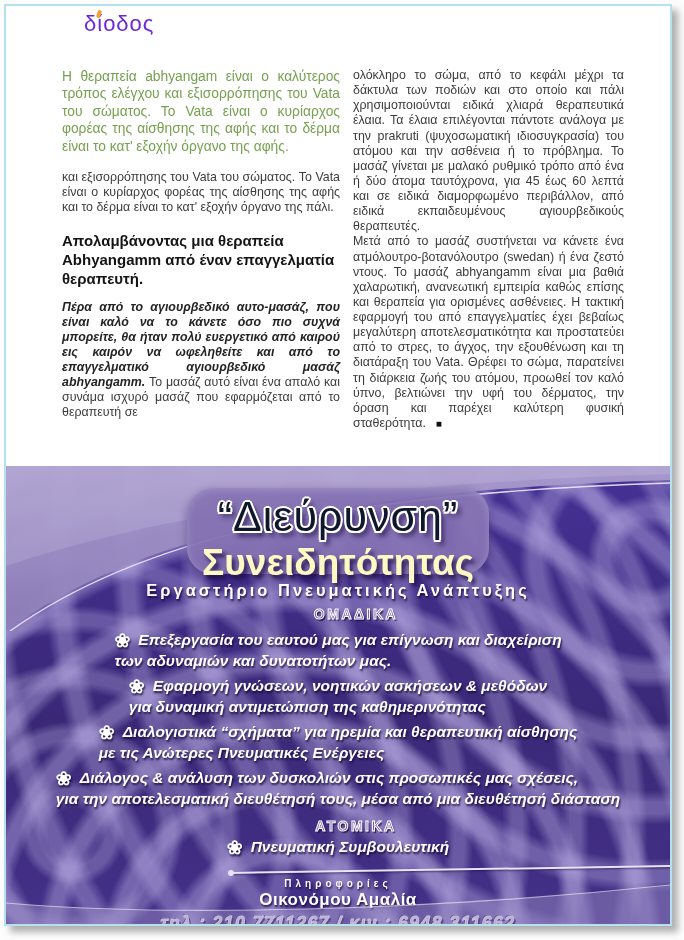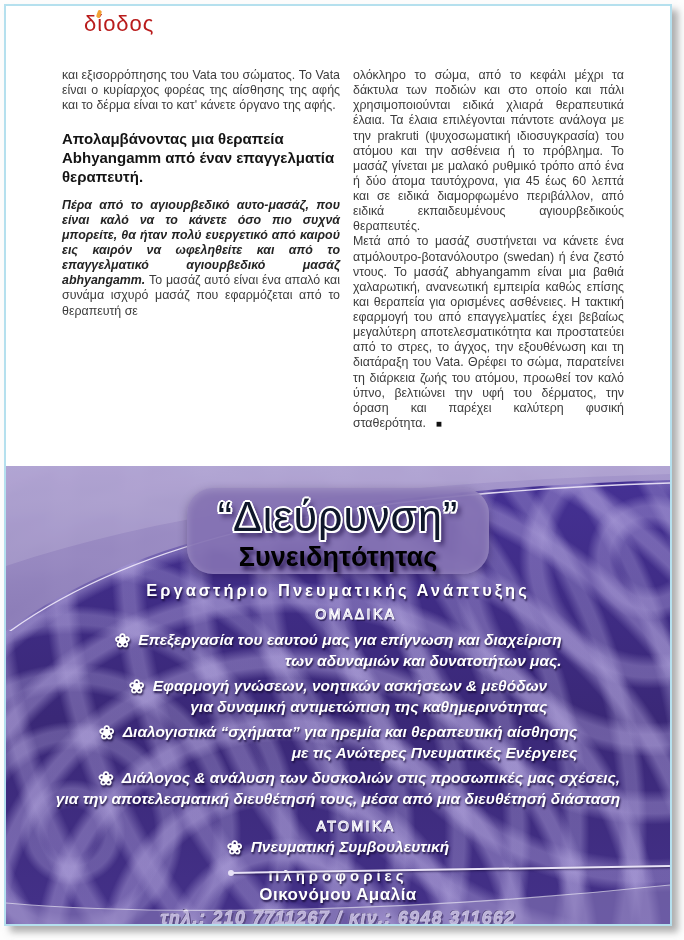--- a/index.html
+++ b/index.html
@@ -10,21 +10,21 @@
   }
   .page{
     position:absolute;left:4px;top:4px;width:664px;height:918px;
     background:#ffffff;border:2px solid #b5e0ee;
     box-shadow:6px 6px 7px rgba(110,110,110,.55);
     overflow:hidden;
   }
   
   .logo{
     position:absolute;top:5px;left:78px;
-    color:#b91c1c;font-size:22px;letter-spacing:1px;
+    color:#6d28d9;font-size:22px;letter-spacing:1px;
   }
   .logo-accent{
     position:absolute;left:13px;top:-1px;width:4px;height:8px;
     background:#f2a234;border-radius:2px;transform:rotate(20deg);
   }
   
   .article{
     position:absolute;top:62px;left:56px;right:46px;
     display:flex;gap:13px;
   }
@@ -77,37 +77,37 @@
   }
   .title1{
     font-size:43px;font-weight:normal;letter-spacing:1px;color:#0f172a;
     text-shadow:
       -2px 0 0 #fff, 2px 0 0 #fff, 0 -2px 0 #fff, 0 2px 0 #fff,
       -1.5px -1.5px 0 #fff, 1.5px 1.5px 0 #fff,
       1.5px -1.5px 0 #fff, -1.5px 1.5px 0 #fff,
       4px 5px 5px rgba(28,12,68,.85);
   }
   .title2{
-    font-size:27px;font-weight:bold;color:#000000;margin-top:1px;
+    font-size:37px;font-weight:bold;color:#fef9c3;margin-top:1px;
     text-shadow:3px 4px 4px rgba(28,12,68,.85);
   }
   .subtitle{
     margin-top:7px;font-size:16.5px;font-weight:bold;letter-spacing:3px;
     color:#ffffff;text-shadow:1px 2px 2px rgba(20,8,55,.85);
   }
   .cat-header{
-    margin-top:6px;font-size:14px;font-weight:normal;letter-spacing:2.5px;
+    margin-top:6px;font-size:14px;font-weight:bold;letter-spacing:2.5px;
     color:#6a57a6;-webkit-text-stroke:1px #ffffff;
     text-shadow:1.5px 1.5px 1px rgba(20,8,55,.7);
     padding-left:36px;
   }
   .cat-header.second{margin-top:9px;}
   .item{
     margin-top:4px;font-size:15.5px;font-weight:bold;font-style:italic;
-    line-height:1.22;color:#fff;text-align:right;
+    line-height:1.22;color:#fff;text-align:left;
     text-shadow:1px 2px 2px rgba(20,8,55,.85);
   }
   .item.first{margin-top:7px;}
   .item .line2{display:block;}
   .flower{
     font-style:normal;font-size:19px;margin-right:8px;
     vertical-align:-2px;color:#fff;
   }
   .divider{
     align-self:stretch;position:relative;height:10px;margin-top:7px;
@@ -115,21 +115,21 @@
   .divider-line{
     position:absolute;left:224px;right:0;top:6px;height:1.5px;
     background:#e9e3f7;transform:rotate(-0.9deg);transform-origin:left center;
     box-shadow:0 1px 2px rgba(20,8,55,.6);
   }
   .divider-dot{
     position:absolute;left:-2px;top:-2px;width:6px;height:6px;
     border-radius:50%;background:#e9e3f7;
   }
   .info-label{
-    margin-top:1px;font-size:15px;font-weight:bold;letter-spacing:4px;
+    margin-top:12px;font-size:10px;font-weight:bold;letter-spacing:4px;
     text-shadow:1px 2px 2px rgba(20,8,55,.85);
   }
   .contact{
     margin-top:1px;font-size:17px;font-weight:bold;letter-spacing:.5px;
     text-shadow:1px 2px 2px rgba(20,8,55,.85);
     text-align:center;
   }
   .phone{
     margin-top:3px;font-size:17.5px;font-weight:bold;letter-spacing:1.5px;
     font-style:italic;color:#ded5f2;-webkit-text-stroke:.8px #ffffff;
@@ -142,21 +142,22 @@
 
 <div class="page">
 
   <div class="logo">
     <span>δίοδος</span>
     <span class="logo-accent"></span>
   </div>
 
   <div class="article">
     <div class="col-left">
-      <p class="body-text">και εξισορρόπησης του Vata του σώματος.  Το Vata είναι ο κυρίαρχος φορέας της αίσθησης της αφής και το δέρμα είναι το κατ' κάνετε όργανο της αφής.</p>
+      <p class="lead">Η θεραπεία abhyangam είναι ο καλύτερος τρόπος ελέγχου και εξισορρόπησης του Vata του σώματος.  Το Vata είναι ο κυρίαρχος φορέας της αίσθησης της αφής και το δέρμα είναι το κατ' εξοχήν όργανο της αφής.</p>
+      <p class="body-text">και εξισορρόπησης του Vata του σώματος.  Το Vata είναι ο κυρίαρχος φορέας της αίσθησης της αφής και το δέρμα είναι το κατ' εξοχήν όργανο της πάλι.</p>
       <h2 class="heading">Απολαμβάνοντας μια θεραπεία Abhyangamm από έναν επαγγελματία θεραπευτή.</h2>
       <p class="body-text"><span class="emph-lead">Πέρα από το αγιουρβεδικό αυτο-μασάζ, που είναι καλό να το κάνετε όσο πιο συχνά μπορείτε, θα ήταν πολύ ευεργετικό από καιρού εις καιρόν να ωφεληθείτε και από το επαγγελματικό αγιουρβεδικό μασάζ abhyangamm.</span> <span>Το μασάζ αυτό είναι ένα απαλό και συνάμα ισχυρό μασάζ που εφαρμόζεται από το θεραπευτή σε</span></p>
     </div>
     <div class="col-right">
       <p class="body-text" style="margin-bottom:0;">ολόκληρο το σώμα, από το κεφάλι μέχρι τα δάκτυλα των ποδιών και στο οποίο και πάλι χρησιμοποιούνται ειδικά χλιαρά θεραπευτικά έλαια. Τα έλαια επιλέγονται πάντοτε ανάλογα με την prakruti (ψυχοσωματική ιδιοσυγκρασία) του ατόμου και την ασθένεια ή το πρόβλημα. Το μασάζ γίνεται με μαλακό ρυθμικό τρόπο από ένα ή δύο άτομα ταυτόχρονα, για 45 έως 60 λεπτά και σε ειδικά διαμορφωμένο περιβάλλον, από ειδικά εκπαιδευμένους αγιουρβεδικούς θεραπευτές.</p>
       <p class="body-text"><span>Μετά από το μασάζ συστήνεται να κάνετε ένα ατμόλουτρο-βοτανόλουτρο (swedan) ή ένα ζεστό ντους. Το μασάζ abhyangamm είναι μια βαθιά χαλαρωτική, ανανεωτική εμπειρία καθώς επίσης και θεραπεία για ορισμένες ασθένειες. Η τακτική εφαρμογή του από επαγγελματίες έχει βεβαίως μεγαλύτερη αποτελεσματικότητα και προστατεύει από το στρες, το άγχος, την εξουθένωση και τη διατάραξη του Vata.  Θρέφει το σώμα, παρατείνει τη διάρκεια ζωής του ατόμου, προωθεί τον καλό ύπνο, βελτιώνει την υφή του δέρματος, την όραση και παρέχει καλύτερη φυσική σταθερότητα.</span><span class="endmark">■</span></p>
     </div>
   </div>
 
   <section class="ad">

